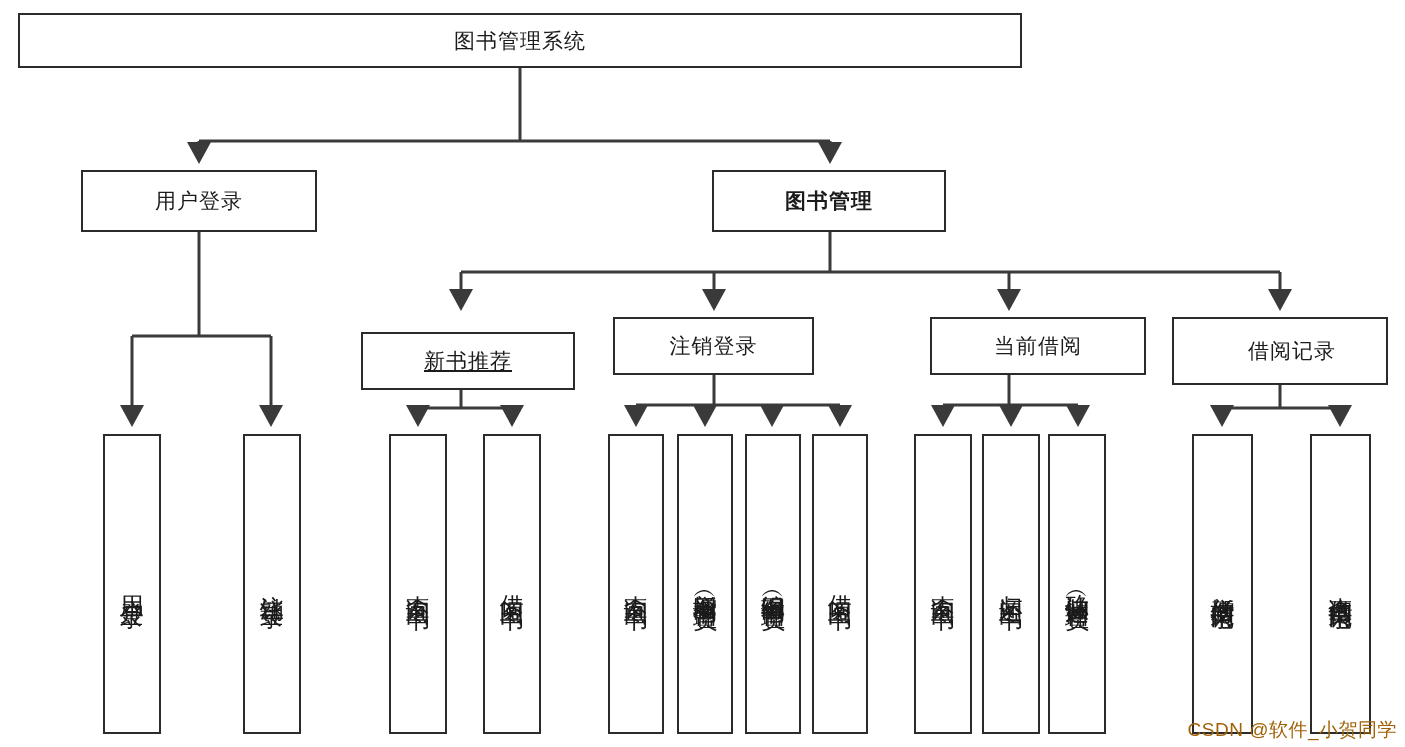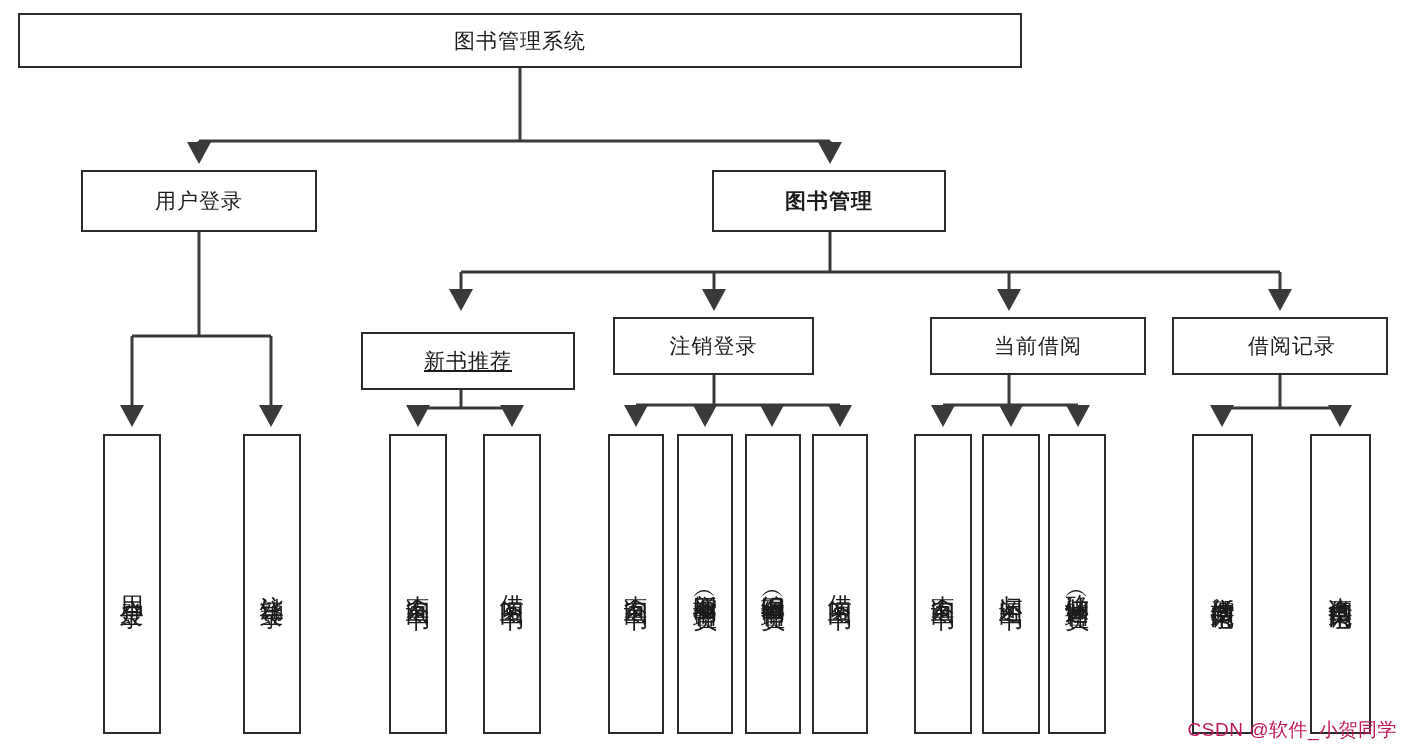--- a/index.html
+++ b/index.html
@@ -65,21 +65,21 @@
   }
   .node.vertical.tall-text .node-label {
     letter-spacing: 2px;
     line-height: 1.16;
   }
   .watermark {
     position: absolute;
     right: 8px;
     bottom: 4px;
     font-size: 19px;
-    color: #be185d;
+    color: #a16207;
     white-space: nowrap;
     letter-spacing: 0.5px;
   }
 </style>
 </head>
 <body>
 
 <div id="canvas">
 
   <svg id="wires" viewBox="0 0 1405 747" xmlns="http://www.w3.org/2000/svg">
@@ -145,21 +145,21 @@
 
   <div class="node horizontal" style="left:361px; top:332px; width:214px; height:58px;text-decoration:underline;">
     <span class="node-label">新书推荐</span>
   </div>
   <div class="node horizontal" style="left:613px; top:317px; width:201px; height:58px;">
     <span class="node-label">注销登录</span>
   </div>
   <div class="node horizontal" style="left:901px; top:317px; width:216px; height:58px;margin-left:29px;">
     <span class="node-label">当前借阅</span>
   </div>
-  <div class="node horizontal" style="left:1172px; top:317px; width:216px; height:58px;padding-left:24px;">
+  <div class="node horizontal" style="left:1172px; top:317px; width:216px; height:68px;padding-left:24px;">
     <span class="node-label">借阅记录</span>
   </div>
 
   <div class="node vertical" style="left:103px; top:434px; width:58px; height:300px;">
     <span class="node-label">用户登录</span>
   </div>
   <div class="node vertical" style="left:243px; top:434px; width:58px; height:300px;">
     <span class="node-label">注销登录</span>
   </div>
 

